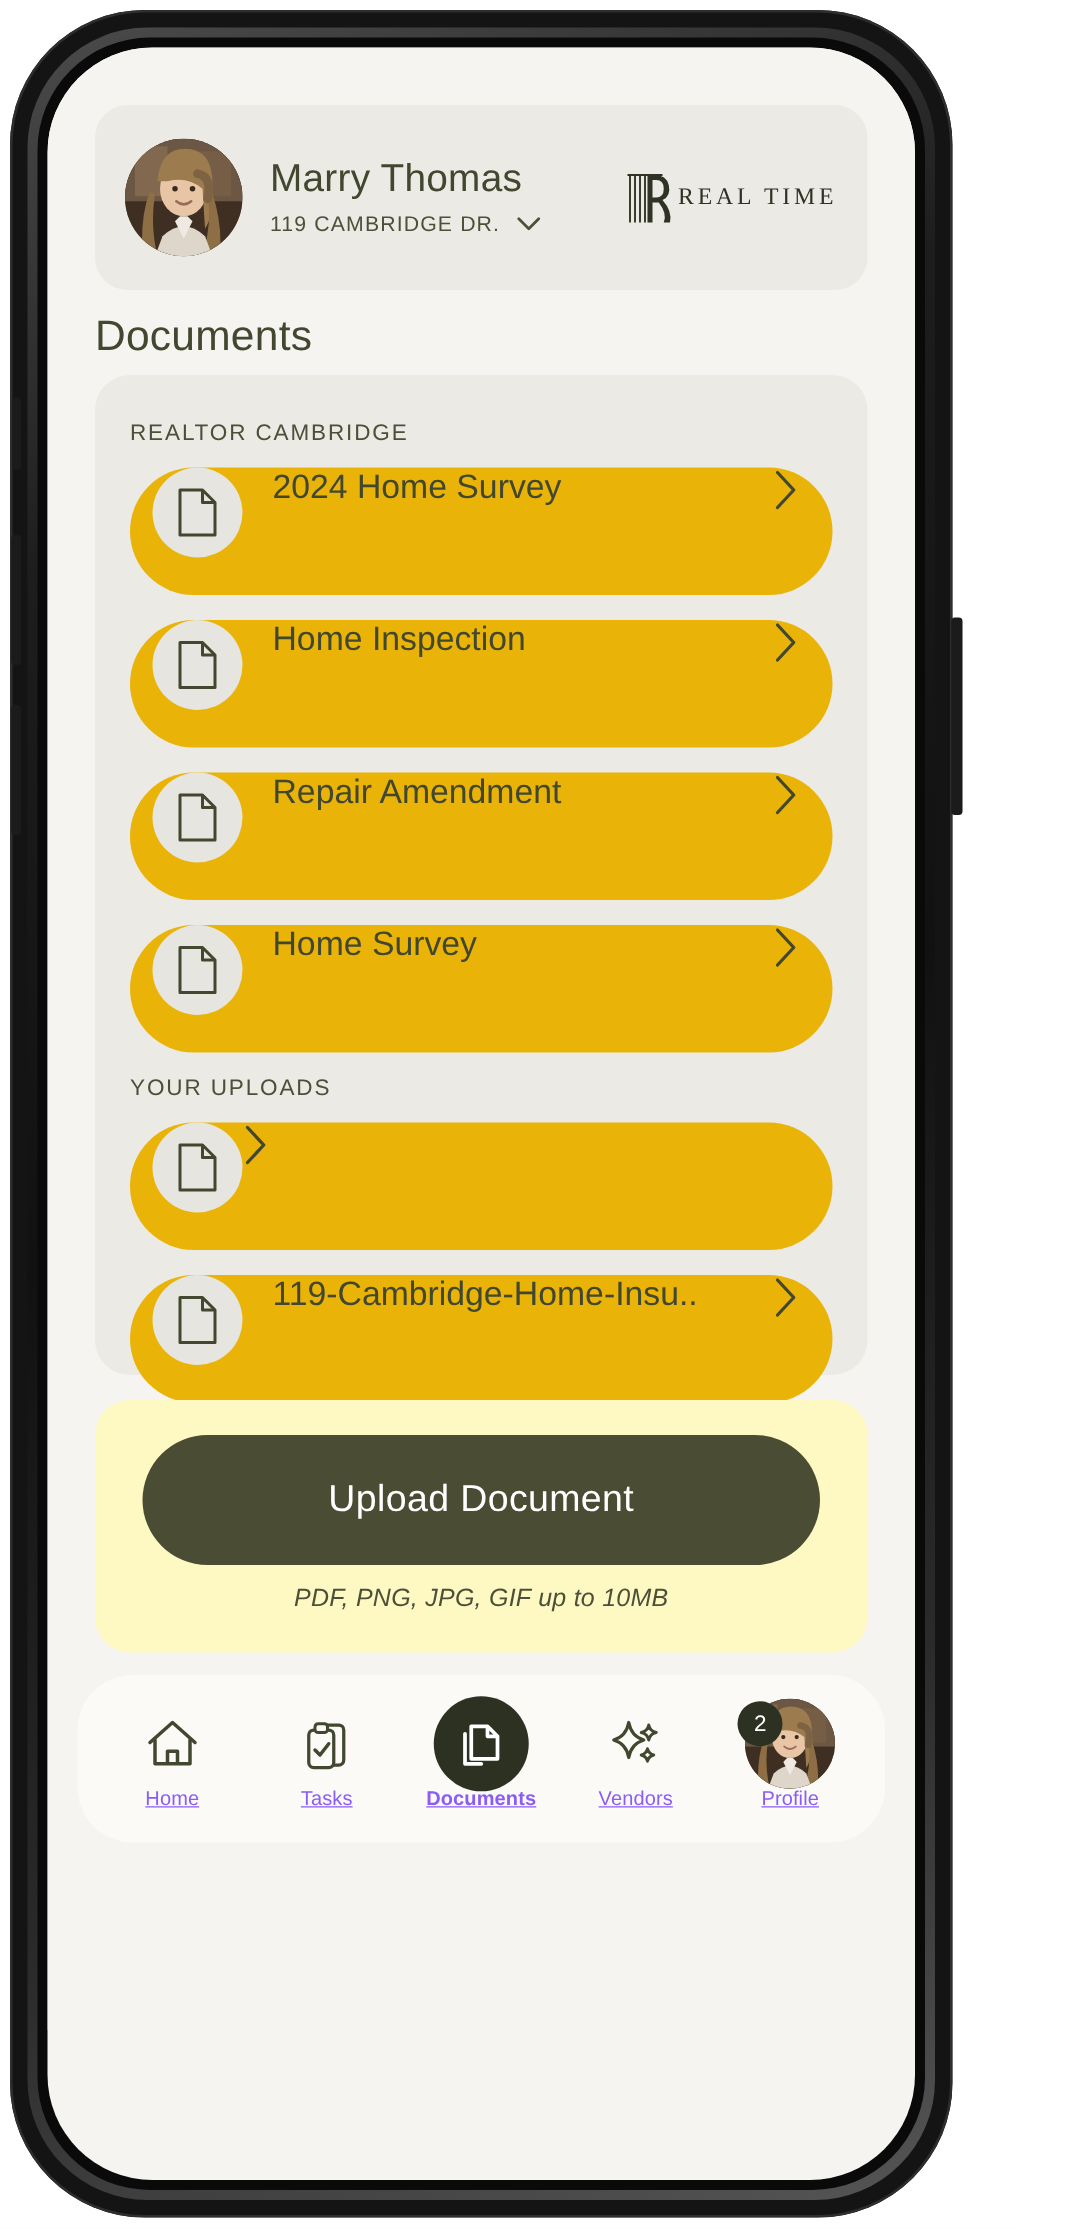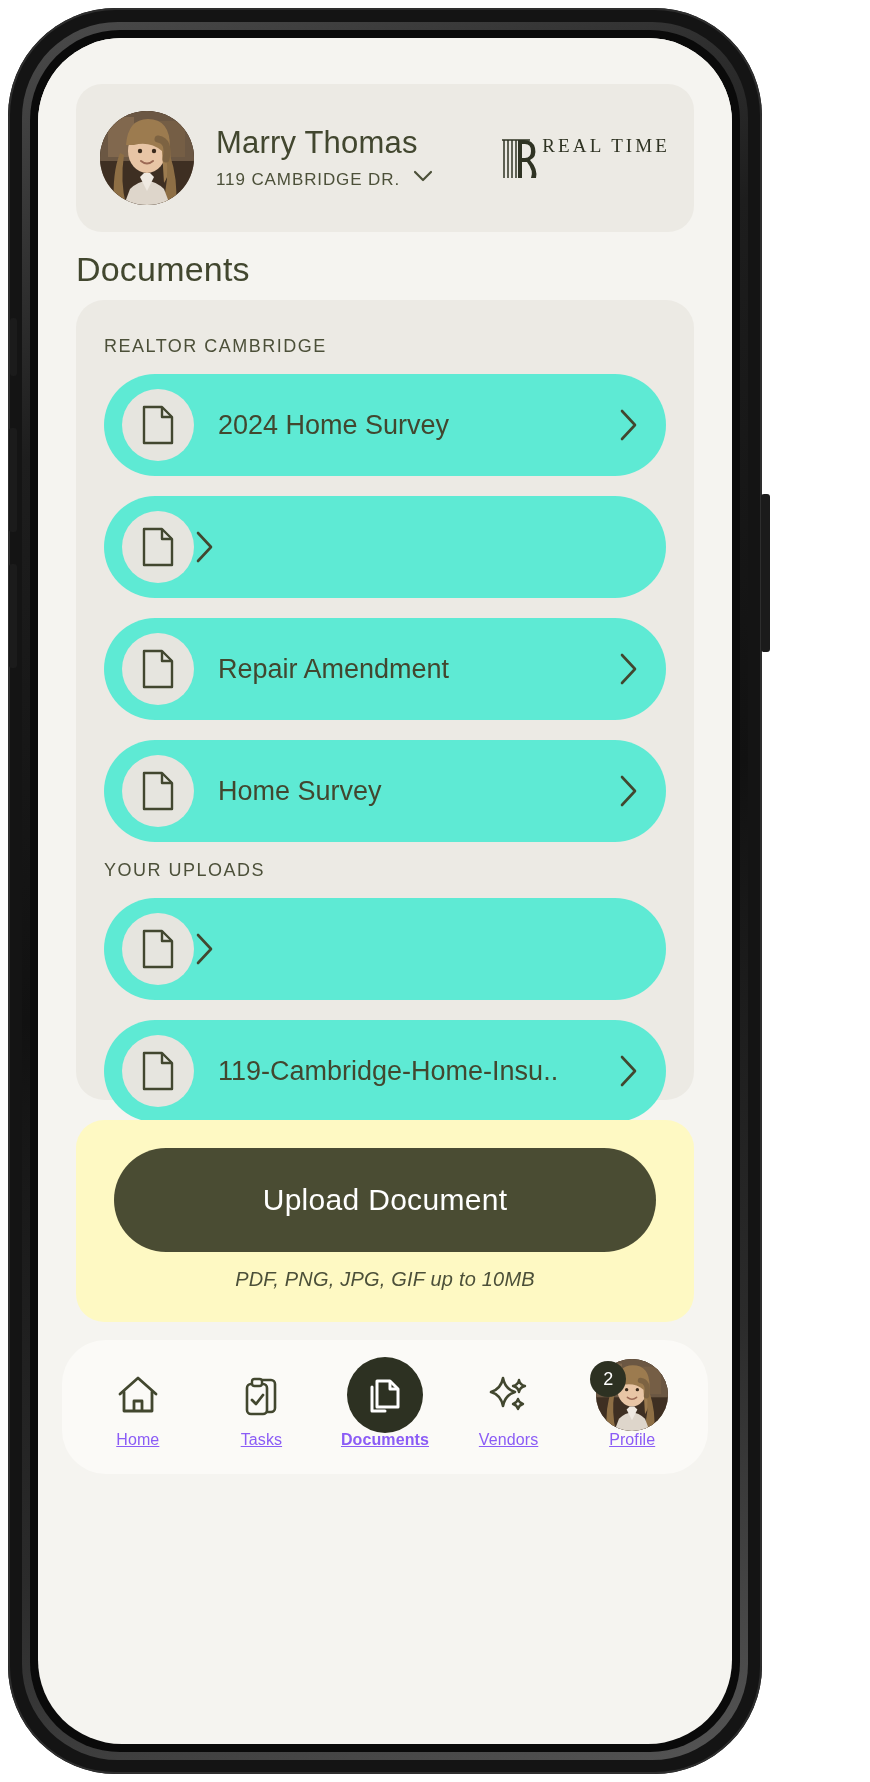--- a/index.html
+++ b/index.html
@@ -83,36 +83,37 @@
   .avatar-art { position: absolute; inset: 0; }
   .header-text { margin-left: 22px; flex: 1 1 auto; min-width: 0; }
   .user-name {
     font-size: 31px;
     color: #42472f;
     letter-spacing: 0.2px;
     line-height: 1.1;
     white-space: nowrap;
   }
   .addr-row {
-    display: flex; align-items: flex-start;
+    display: flex; align-items: center;
     margin-top: 9px;
   }
   .user-addr {
     font-size: 17px;
     color: #4c5039;
     letter-spacing: 0.9px;
     white-space: nowrap;
   }
   .chev-down {
     margin-left: 13px;
     display: inline-flex;
   }
   .brand {
     flex: 0 0 auto;
     display: flex;
+    align-items: center;
     margin-left: 8px;
   }
   .brand-mark { margin-right: 2px; display: flex; align-items: center;}
   .brand-text {
     font-family: "Liberation Serif", serif;
     font-size: 19px;
     letter-spacing: 3.1px;
     color: #2f3323;
   }
 
@@ -138,24 +139,24 @@
     letter-spacing: 1.5px;
     color: #4c5039;
   }
   .lbl-realtor { position: absolute; left: 28px; top: 36px; }
   .lbl-yours   { position: absolute; left: 28px; top: 560px; }
 
   .doc-row {
     position: absolute;
     left: 28px;
     width: 562px; height: 102px;
-    background: #5eead4;
+    background: #eab308;
     border-radius: 51px;
     display: flex;
-    align-items: center;
+    align-items: flex-start;
     padding: 0 26px 0 18px;
   }
   .doc-icon-circle {
     width: 72px; height: 72px;
     border-radius: 50%;
     background: #e6e5df;
     display: flex;
     align-items: center;
     justify-content: center;
     flex: 0 0 auto;
@@ -350,20 +351,21 @@
             </span>
           </div>
 
           <div class="doc-row" style="top:196px">
             <span class="doc-icon-circle">
               <svg width="34" height="40" viewBox="0 0 34 40">
                 <path d="M3 2 L21 2 L31 12 L31 38 L3 38 Z" fill="none" stroke="#42472f" stroke-width="2.4" stroke-linejoin="round"></path>
                 <path d="M21 2 L21 12 L31 12" fill="none" stroke="#42472f" stroke-width="2.4" stroke-linejoin="round"></path>
               </svg>
             </span>
+            <span class="doc-title">Home Inspection</span>
             <span class="row-chevron">
               <svg width="22" height="36" viewBox="0 0 22 36">
                 <path d="M4 4 L17 18 L4 32" stroke="#42472f" stroke-width="2.6" fill="none" stroke-linecap="round" stroke-linejoin="round"></path>
               </svg>
             </span>
           </div>
 
           <div class="doc-row" style="top:440px">
             <span class="doc-icon-circle">
               <svg width="34" height="40" viewBox="0 0 34 40">

